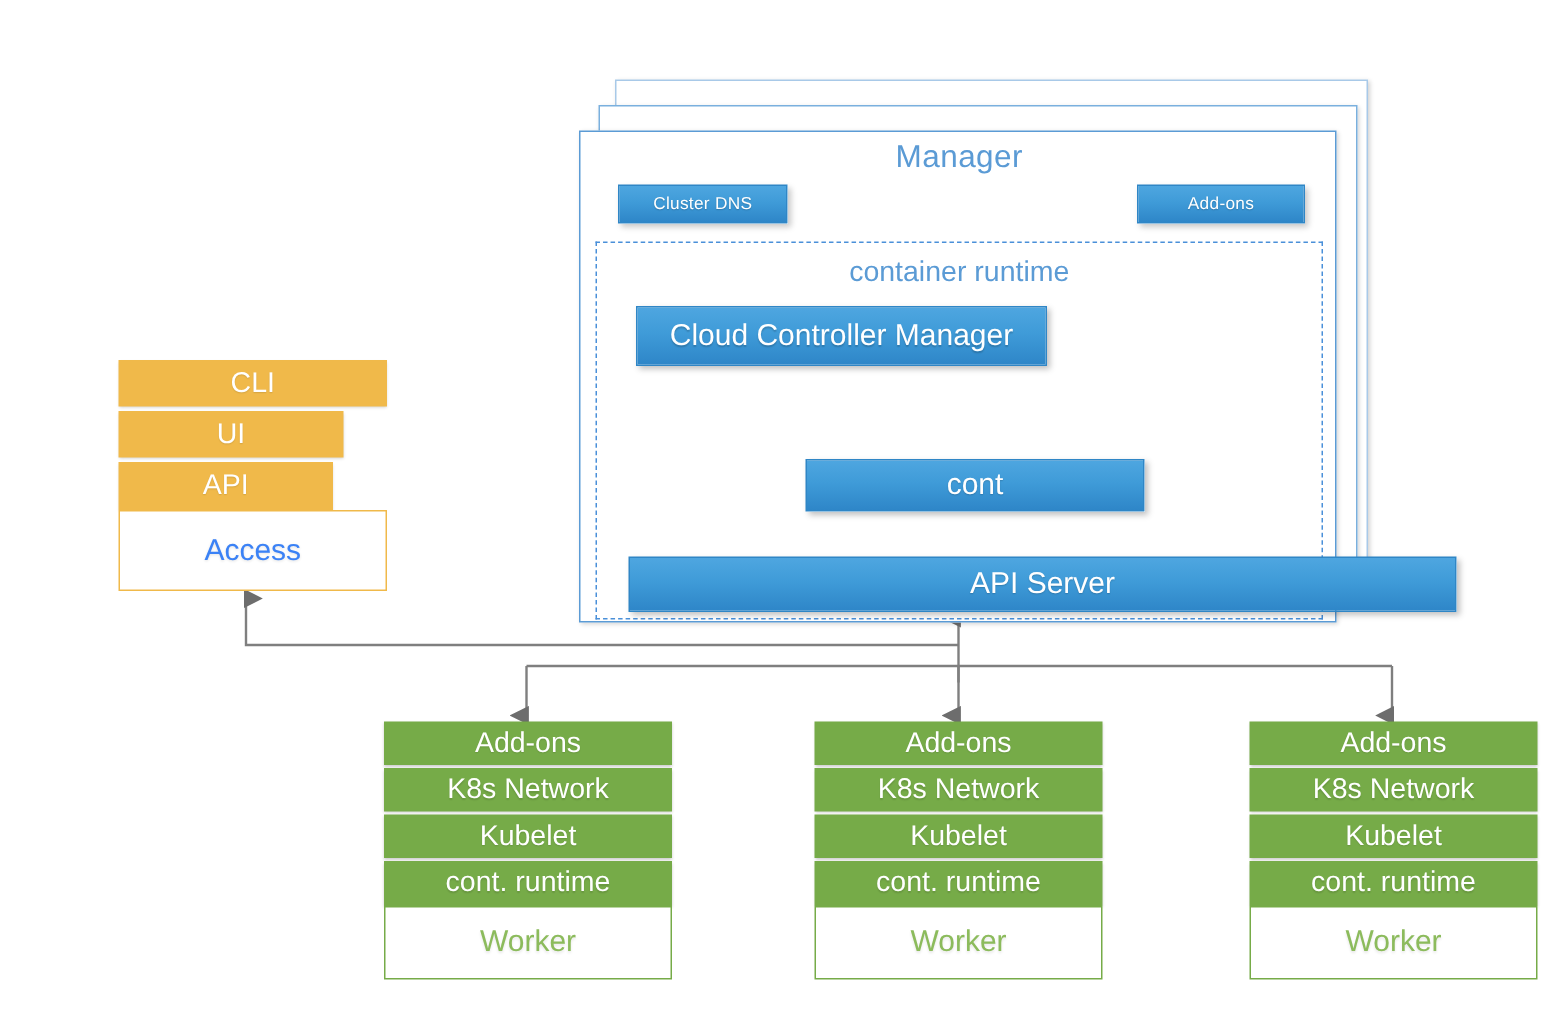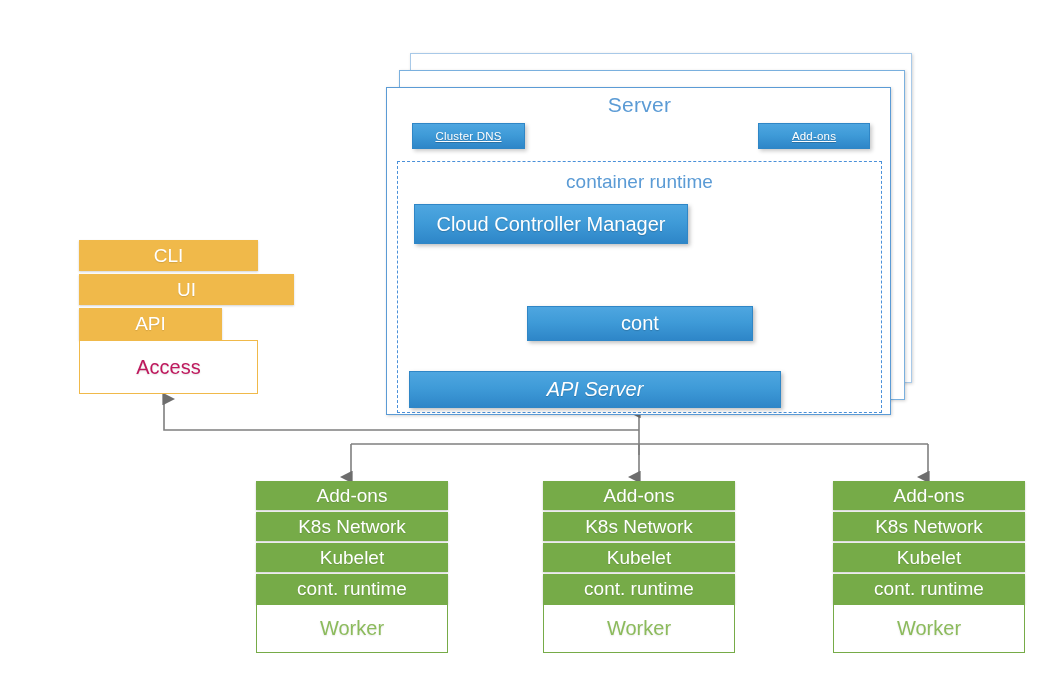--- a/index.html
+++ b/index.html
@@ -44,45 +44,45 @@
   }
 
   
   .blue-box{
     background:linear-gradient(to bottom,#4ea6e0 0%,#3f9bd8 45%,#2e86c8 100%);
     border:1px solid #2f86c6;
     color:#ffffff;
     box-shadow:2px 2px 4px rgba(0,0,0,.25);
     font-size:20px;
     text-shadow:0 1px 1px rgba(0,0,0,.18);
+    margin-left:10px;
   }
   .blue-badge{
     background:linear-gradient(to bottom,#4ea6e0 0%,#3f9bd8 45%,#2e86c8 100%);
     border:1px solid #2f86c6;
     color:#ffffff;
     box-shadow:2px 2px 4px rgba(0,0,0,.22);
     font-size:11.5px;
     letter-spacing:.2px;
     text-shadow:0 1px 1px rgba(0,0,0,.2);
-    text-decoration:underline;
   }
 
   
   .access-wrap{}
   .access-row{
     background:#f0b94a;
     color:#ffffff;
     font-size:19px;
     text-shadow:0 1px 1px rgba(0,0,0,.12);
     box-shadow:0 1px 2px rgba(0,0,0,.18);
   }
   .access-foot{
     background:#ffffff;
     border:1px solid #f0b94a;
-    color:#be185d;
+    color:#3b82f6;
     font-size:20px;
     text-shadow:0 1px 2px rgba(0,0,0,.12);
   }
 
   
   .worker-row{
     background:#76ab48;
     color:#ffffff;
     font-size:19px;
     text-shadow:0 1px 1px rgba(0,0,0,.12);
@@ -143,50 +143,50 @@
       <path d="M351,444 L351,477" stroke="#7f7f7f" stroke-width="1.6" fill="none" marker-end="url(#arrDown)"></path>
       <path d="M639,444 L639,477" stroke="#7f7f7f" stroke-width="1.6" fill="none" marker-end="url(#arrDown)"></path>
       <path d="M928,444 L928,477" stroke="#7f7f7f" stroke-width="1.6" fill="none" marker-end="url(#arrDown)"></path>
     </g>
   </svg>
 
   <div class="abs access-wrap" style="left:79px;top:240px;width:179px;height:154px;">
 
     <div class="abs access-row ctr" style="left:0;top:0;width:179px;height:31px;">CLI</div>
 
-    <div class="abs access-row ctr" style="left:0;top:34px;width:215px;height:31px;">UI</div>
+    <div class="abs access-row ctr" style="left:0;top:34px;width:150px;height:31px;">UI</div>
 
     <div class="abs access-row ctr" style="left:0;top:68px;width:143px;height:32px;">API</div>
 
     <div class="abs access-foot ctr" style="left:0;top:100px;width:179px;height:54px;">Access</div>
   </div>
 
   <div class="abs master-frame back" style="left:410px;top:53px;width:502px;height:330px;"></div>
   <div class="abs master-frame mid" style="left:399px;top:70px;width:506px;height:330px;"></div>
 
   <div class="abs master-frame front" style="left:386px;top:87px;width:505px;height:328px;">
 
-    <div class="abs ctr master-title" style="left:0;top:0px;width:505px;height:34px;">Server</div>
+    <div class="abs ctr master-title" style="left:0;top:0px;width:505px;height:34px;">Manager</div>
 
     <div class="abs blue-badge ctr" style="left:25px;top:35px;width:113px;height:26px;">Cluster DNS</div>
 
     <div class="abs blue-badge ctr" style="left:371px;top:35px;width:112px;height:26px;">Add-ons</div>
 
     <div class="abs dashed-box" style="left:10px;top:73px;width:485px;height:252px;">
 
       <div class="abs ctr runtime-title" style="left:0;top:5px;width:483px;height:30px;">container runtime</div>
     </div>
 
     <div class="abs blue-box ctr" style="left:27px;top:116px;width:274px;height:40px;">Cloud Controller Manager</div>
 
 
 
     <div class="abs blue-box ctr" style="left:140px;top:218px;width:226px;height:35px;">cont</div>
 
-    <div class="abs blue-box ctr" style="left:22px;top:283px;width:372px;height:37px;font-style:italic;">API Server</div>
+    <div class="abs blue-box ctr" style="left:22px;top:283px;width:552px;height:37px;">API Server</div>
   </div>
 
   <div class="abs" style="left:256px;top:481px;width:192px;height:172px;">
     <div class="abs worker-row ctr" style="left:0;top:0;width:192px;height:29px;">Add-ons</div>
     <div class="abs worker-row ctr" style="left:0;top:31px;width:192px;height:29px;">K8s Network</div>
     <div class="abs worker-row ctr" style="left:0;top:62px;width:192px;height:29px;">Kubelet</div>
     <div class="abs worker-row ctr" style="left:0;top:93px;width:192px;height:30px;">cont. runtime</div>
     <div class="abs worker-foot ctr" style="left:0;top:123px;width:192px;height:49px;">Worker</div>
   </div>
 

